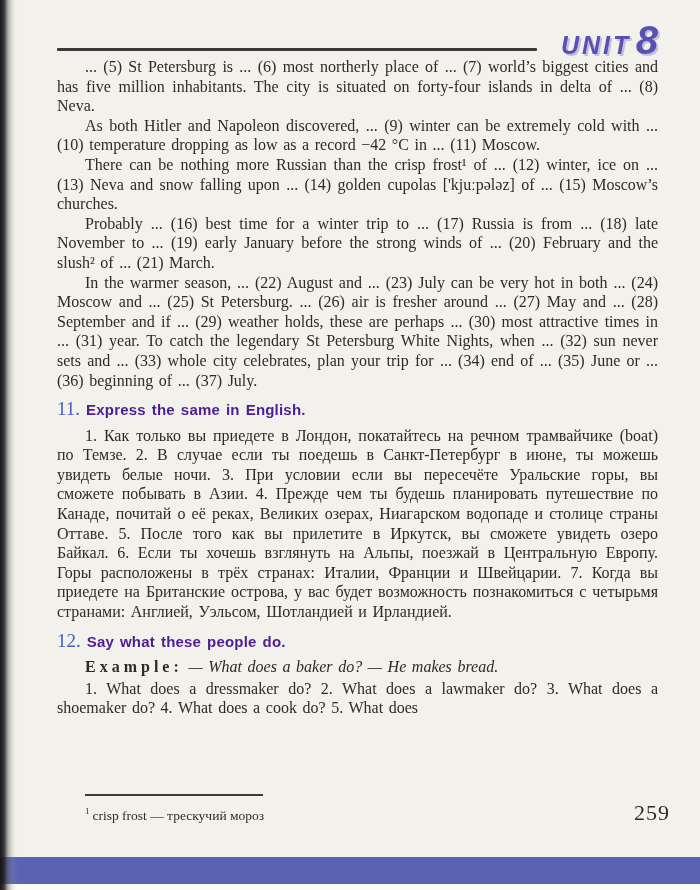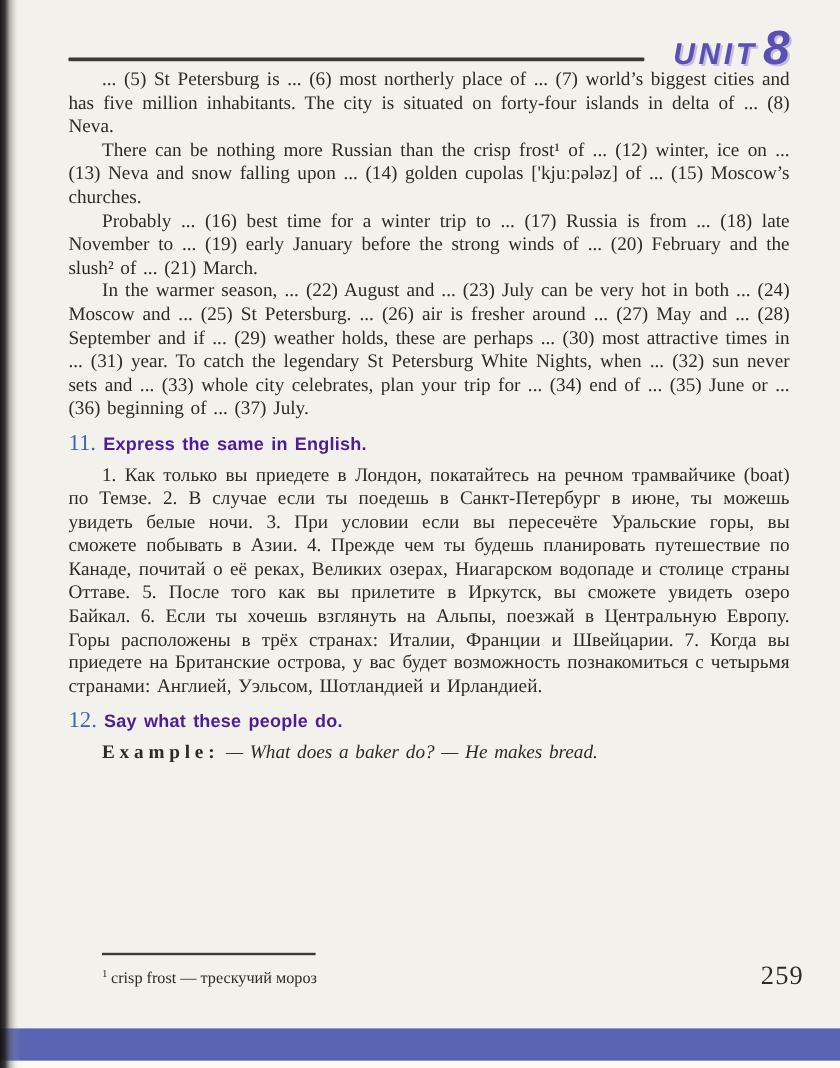--- a/index.html
+++ b/index.html
@@ -103,34 +103,36 @@
   <div class="book-edge"></div>
 
   <div class="header">
     <div class="header-rule"></div>
     <div class="unit-logo"><span class="unit-word">UNIT</span>&nbsp;<span class="unit-number">8</span></div>
   </div>
 
   <div class="content">
 
     <p>... (5) St Petersburg is ... (6) most northerly place of ... (7) world’s biggest cities and has five million inhabitants. The city is situated on forty-four islands in delta of ... (8) Neva.</p>
+    <p>As both Hitler and Napoleon discovered, ... (9) winter can be extremely cold with ... (10) temperature dropping as low as a record −42 °C in ... (11) Moscow.</p>
     <p>There can be nothing more Russian than the crisp frost¹ of ... (12) winter, ice on ... (13) Neva and snow falling upon ... (14) golden cupolas ['kjuːpələz] of ... (15) Moscow’s churches.</p>
     <p>Probably ... (16) best time for a winter trip to ... (17) Russia is from ... (18) late November to ... (19) early January before the strong winds of ... (20) February and the slush² of ... (21) March.</p>
     <p>In the warmer season, ... (22) August and ... (23) July can be very hot in both ... (24) Moscow and ... (25) St Petersburg. ... (26) air is fresher around ... (27) May and ... (28) September and if ... (29) weather holds, these are perhaps ... (30) most attractive times in ... (31) year. To catch the legendary St Petersburg White Nights, when ... (32) sun never sets and ... (33) whole city celebrates, plan your trip for ... (34) end of ... (35) June or ... (36) beginning of ... (37) July.</p>
 
     <div class="ex-header">
       <span class="ex-num">11.</span><span class="ex-title">Express the same in English.</span>
     </div>
     <p>1. Как только вы приедете в Лондон, покатайтесь на речном трамвайчике (boat) по Темзе. 2. В случае если ты поедешь в Санкт-Петербург в июне, ты можешь увидеть белые ночи. 3. При условии если вы пересечёте Уральские горы, вы сможете побывать в Азии. 4. Прежде чем ты будешь планировать путешествие по Канаде, почитай о её реках, Великих озерах, Ниагарском водопаде и столице страны Оттаве. 5. После того как вы прилетите в Иркутск, вы сможете увидеть озеро Байкал. 6. Если ты хочешь взглянуть на Альпы, поезжай в Центральную Европу. Горы расположены в трёх странах: Италии, Франции и Швейцарии. 7. Когда вы приедете на Британские острова, у вас будет возможность познакомиться с четырьмя странами: Англией, Уэльсом, Шотландией и Ирландией.</p>
 
     <div class="ex-header">
       <span class="ex-num">12.</span><span class="ex-title">Say what these people do.</span>
     </div>
     <p class="example"><span class="example-label">Example:</span>
       <span class="example-text">— What does a baker do? — He makes bread.</span></p>
+    <p>1. What does a dressmaker do? 2. What does a lawmaker do? 3. What does a shoemaker do? 4. What does a cook do? 5. What does</p>
 
   </div>
 
   <div class="footnotes">
     <div class="footnote-divider"></div>
     <div class="footnote"><sup>1</sup><span>crisp frost — трескучий мороз</span></div>
   </div>
 
   <div class="page-number">259</div>
 

